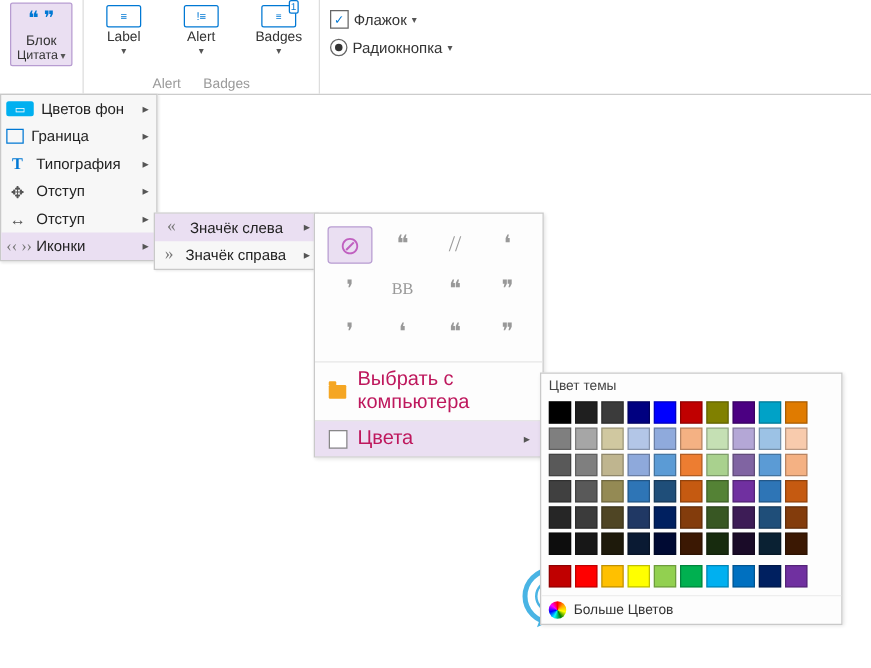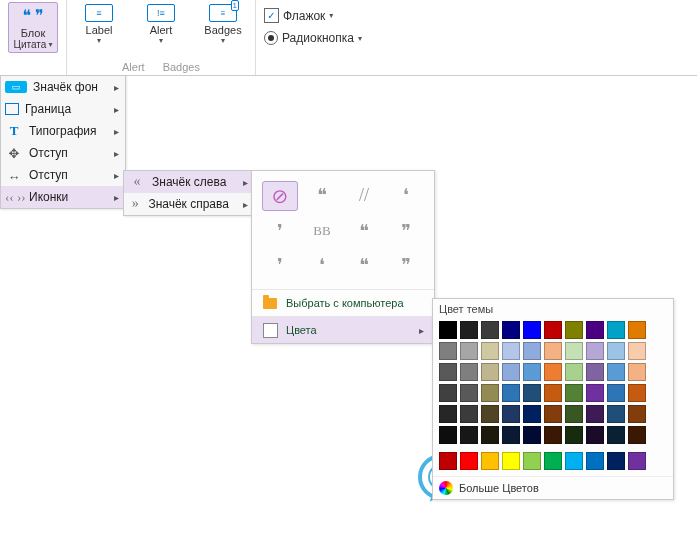--- a/index.html
+++ b/index.html
@@ -97,21 +97,21 @@
   }
   .swatch.sel { background:#eadff2; border:1px solid #b79cd1; }
   .gal-item {
     display:flex; align-items:center; gap:8px;
     padding:5px 10px;
     border-top:1px solid #e6e6e6;
     cursor:pointer;
   }
   .gal-item.hover { background:#eadff2; }
   .gal-item .gi-icon { width:16px; height:16px; display:flex; align-items:center; justify-content:center;}
-  .gal-item .gi-lbl { font-size:11px; color:#14532d; flex:1;}
+  .gal-item .gi-lbl { font-size:16px; color:#be185d; flex:1;}
   .gal-item .arr { font-size:10px; color:#555;}
   .folder { width:14px; height:11px; background:#f5a623; border-radius:1px; position:relative;}
   .folder:before{content:"";position:absolute;top:-3px;left:0;width:6px;height:3px;background:#f5a623;border-radius:1px 1px 0 0;}
   .fill-square{ width:13px; height:13px; border:1px solid #888; background:linear-gradient(#fff,#fff);}
 
   
   #palette {
     position:absolute; top:298px; left:432px;
     width:240px;
     border:1px solid #c9c9c9;
@@ -208,21 +208,21 @@
         </span>
       <span>Радиокнопка</span>
       <span class="caret">▾</span>
     </div>
   </div>
 </div>
 
 <div id="menu1" class="menu">
   <div class="menu-row">
     <span class="icon" style="background:#00b0f0;color:#fff;border-radius:2px;padding:1px 2px;font-size:9px;">▭</span>
-    <span class="lbl">Значёк фон</span>
+    <span class="lbl">Цветов фон</span>
       <span class="arr">▸</span>
   </div>
   <div class="menu-row">
     <span class="icon" style="border:1.5px solid #0078d4;width:12px;height:10px;"></span>
     <span class="lbl">Граница</span>
       <span class="arr">▸</span>
   </div>
   <div class="menu-row">
     <span class="icon" style="font-weight:bold;font-family:Georgia;">T</span>
     <span class="lbl">Типография</span>

